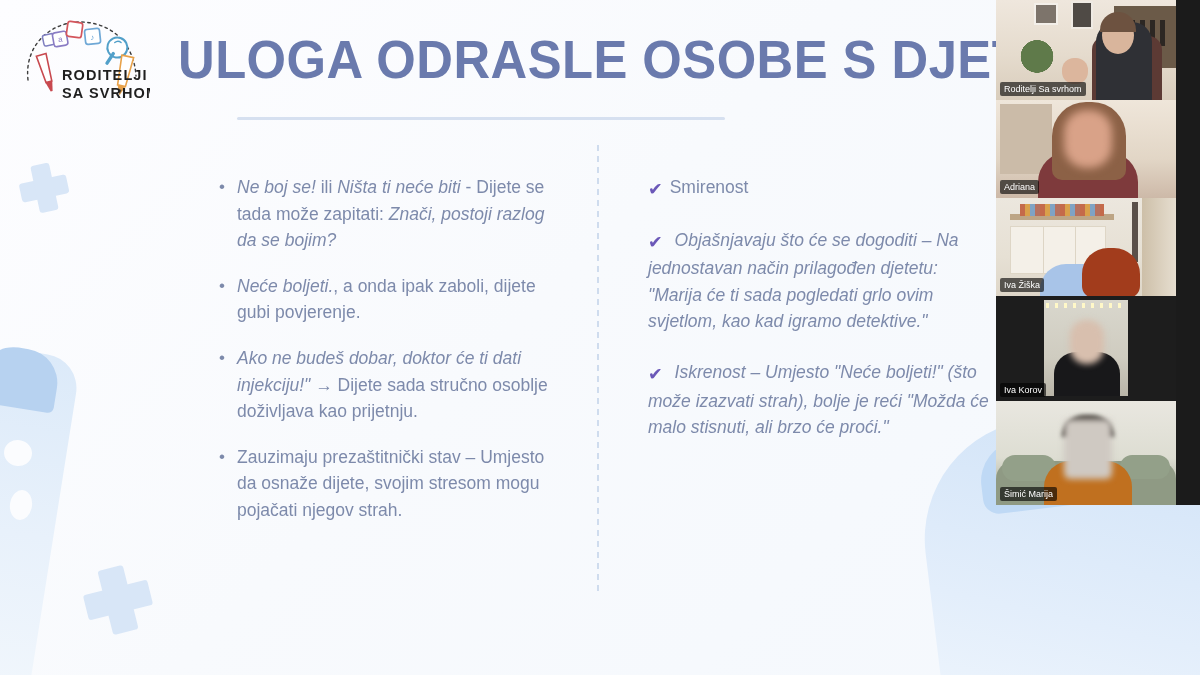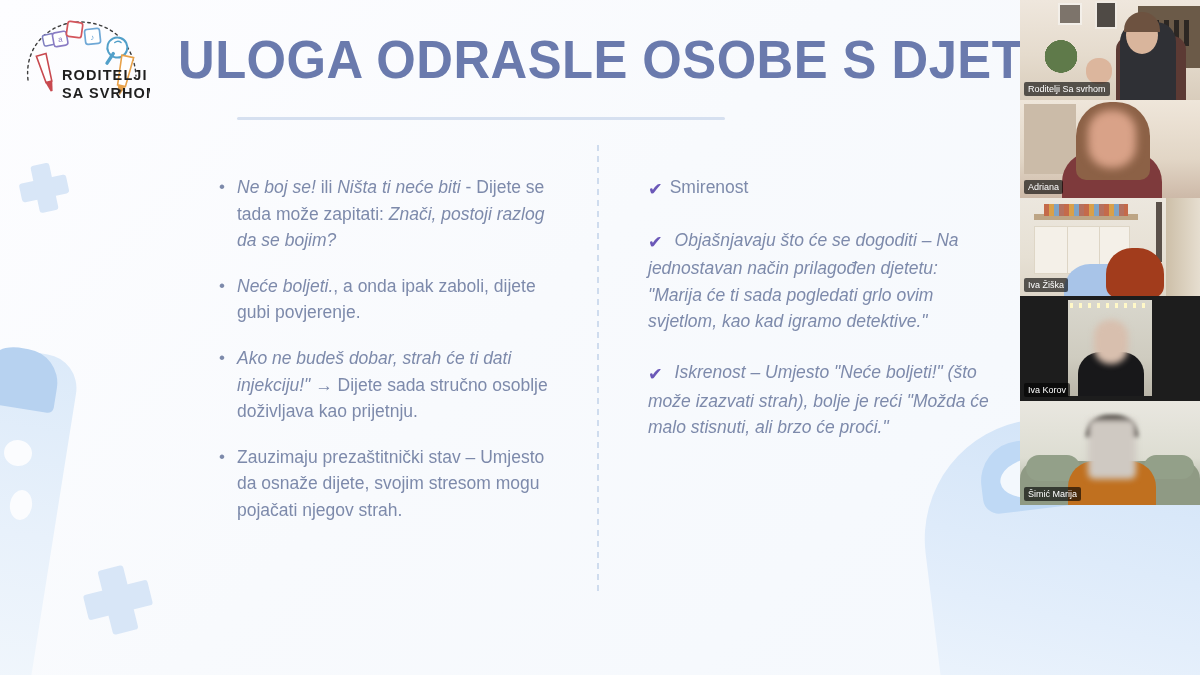--- a/index.html
+++ b/index.html
@@ -117,21 +117,21 @@
 
   
   #divider {
     position:absolute; left:597px; top:145px; width:2px; height:450px;
     background-image:linear-gradient(to bottom,#cfdcee 55%,rgba(0,0,0,0) 0%);
     background-size:2px 11px; background-repeat:repeat-y;
   }
 
   
   #strip {
-    position:absolute; right:0; top:0; width:180px; height:505px;
+    position:absolute; right:0; top:0; width:204px; height:505px;
     background:#1b1b1b;
     text-align:right;
   }
   .tile { position:relative; width:180px; overflow:hidden; }
   .tile .bg { position:absolute; inset:0; }
   .tile .name {
     position:absolute; left:4px; bottom:4px;
     background:rgba(0,0,0,.62); color:#fff;
     font-size:9px; line-height:12px; padding:1px 4px; border-radius:2px;
     white-space:nowrap; max-width:170px; overflow:hidden;
@@ -253,21 +253,21 @@
         <div class="item">
           <span class="mk">•</span>
           <span class="txt"><span class="it"> Ne boj se!</span><span> ili </span><span class="it">Ništa ti neće biti</span><span> - Dijete se tada može zapitati: </span><span class="it">Znači, postoji razlog da se bojim?</span></span>
         </div>
         <div class="item">
           <span class="mk">•</span>
           <span class="txt"><span class="it"> Neće boljeti.</span><span>, a onda ipak zaboli, dijete gubi povjerenje.</span></span>
         </div>
         <div class="item">
           <span class="mk">•</span>
-          <span class="txt"><span class="it">Ako ne budeš dobar, strah će ti dati injekciju!"</span><span> → Dijete sada stručno osoblje doživljava kao prijetnju.</span></span>
+          <span class="txt"><span class="it">Ako ne budeš dobar, doktor će ti dati injekciju!"</span><span> → Dijete sada stručno osoblje doživljava kao prijetnju.</span></span>
         </div>
         <div class="item">
           <span class="mk">•</span>
           <span class="txt"><span>Zauzimaju prezaštitnički stav – Umjesto da osnaže dijete, svojim stresom mogu pojačati njegov strah.</span></span>
         </div>
       </div>
   </div>
 
   <div class="col right">
     <div class="items" id="right-items">

